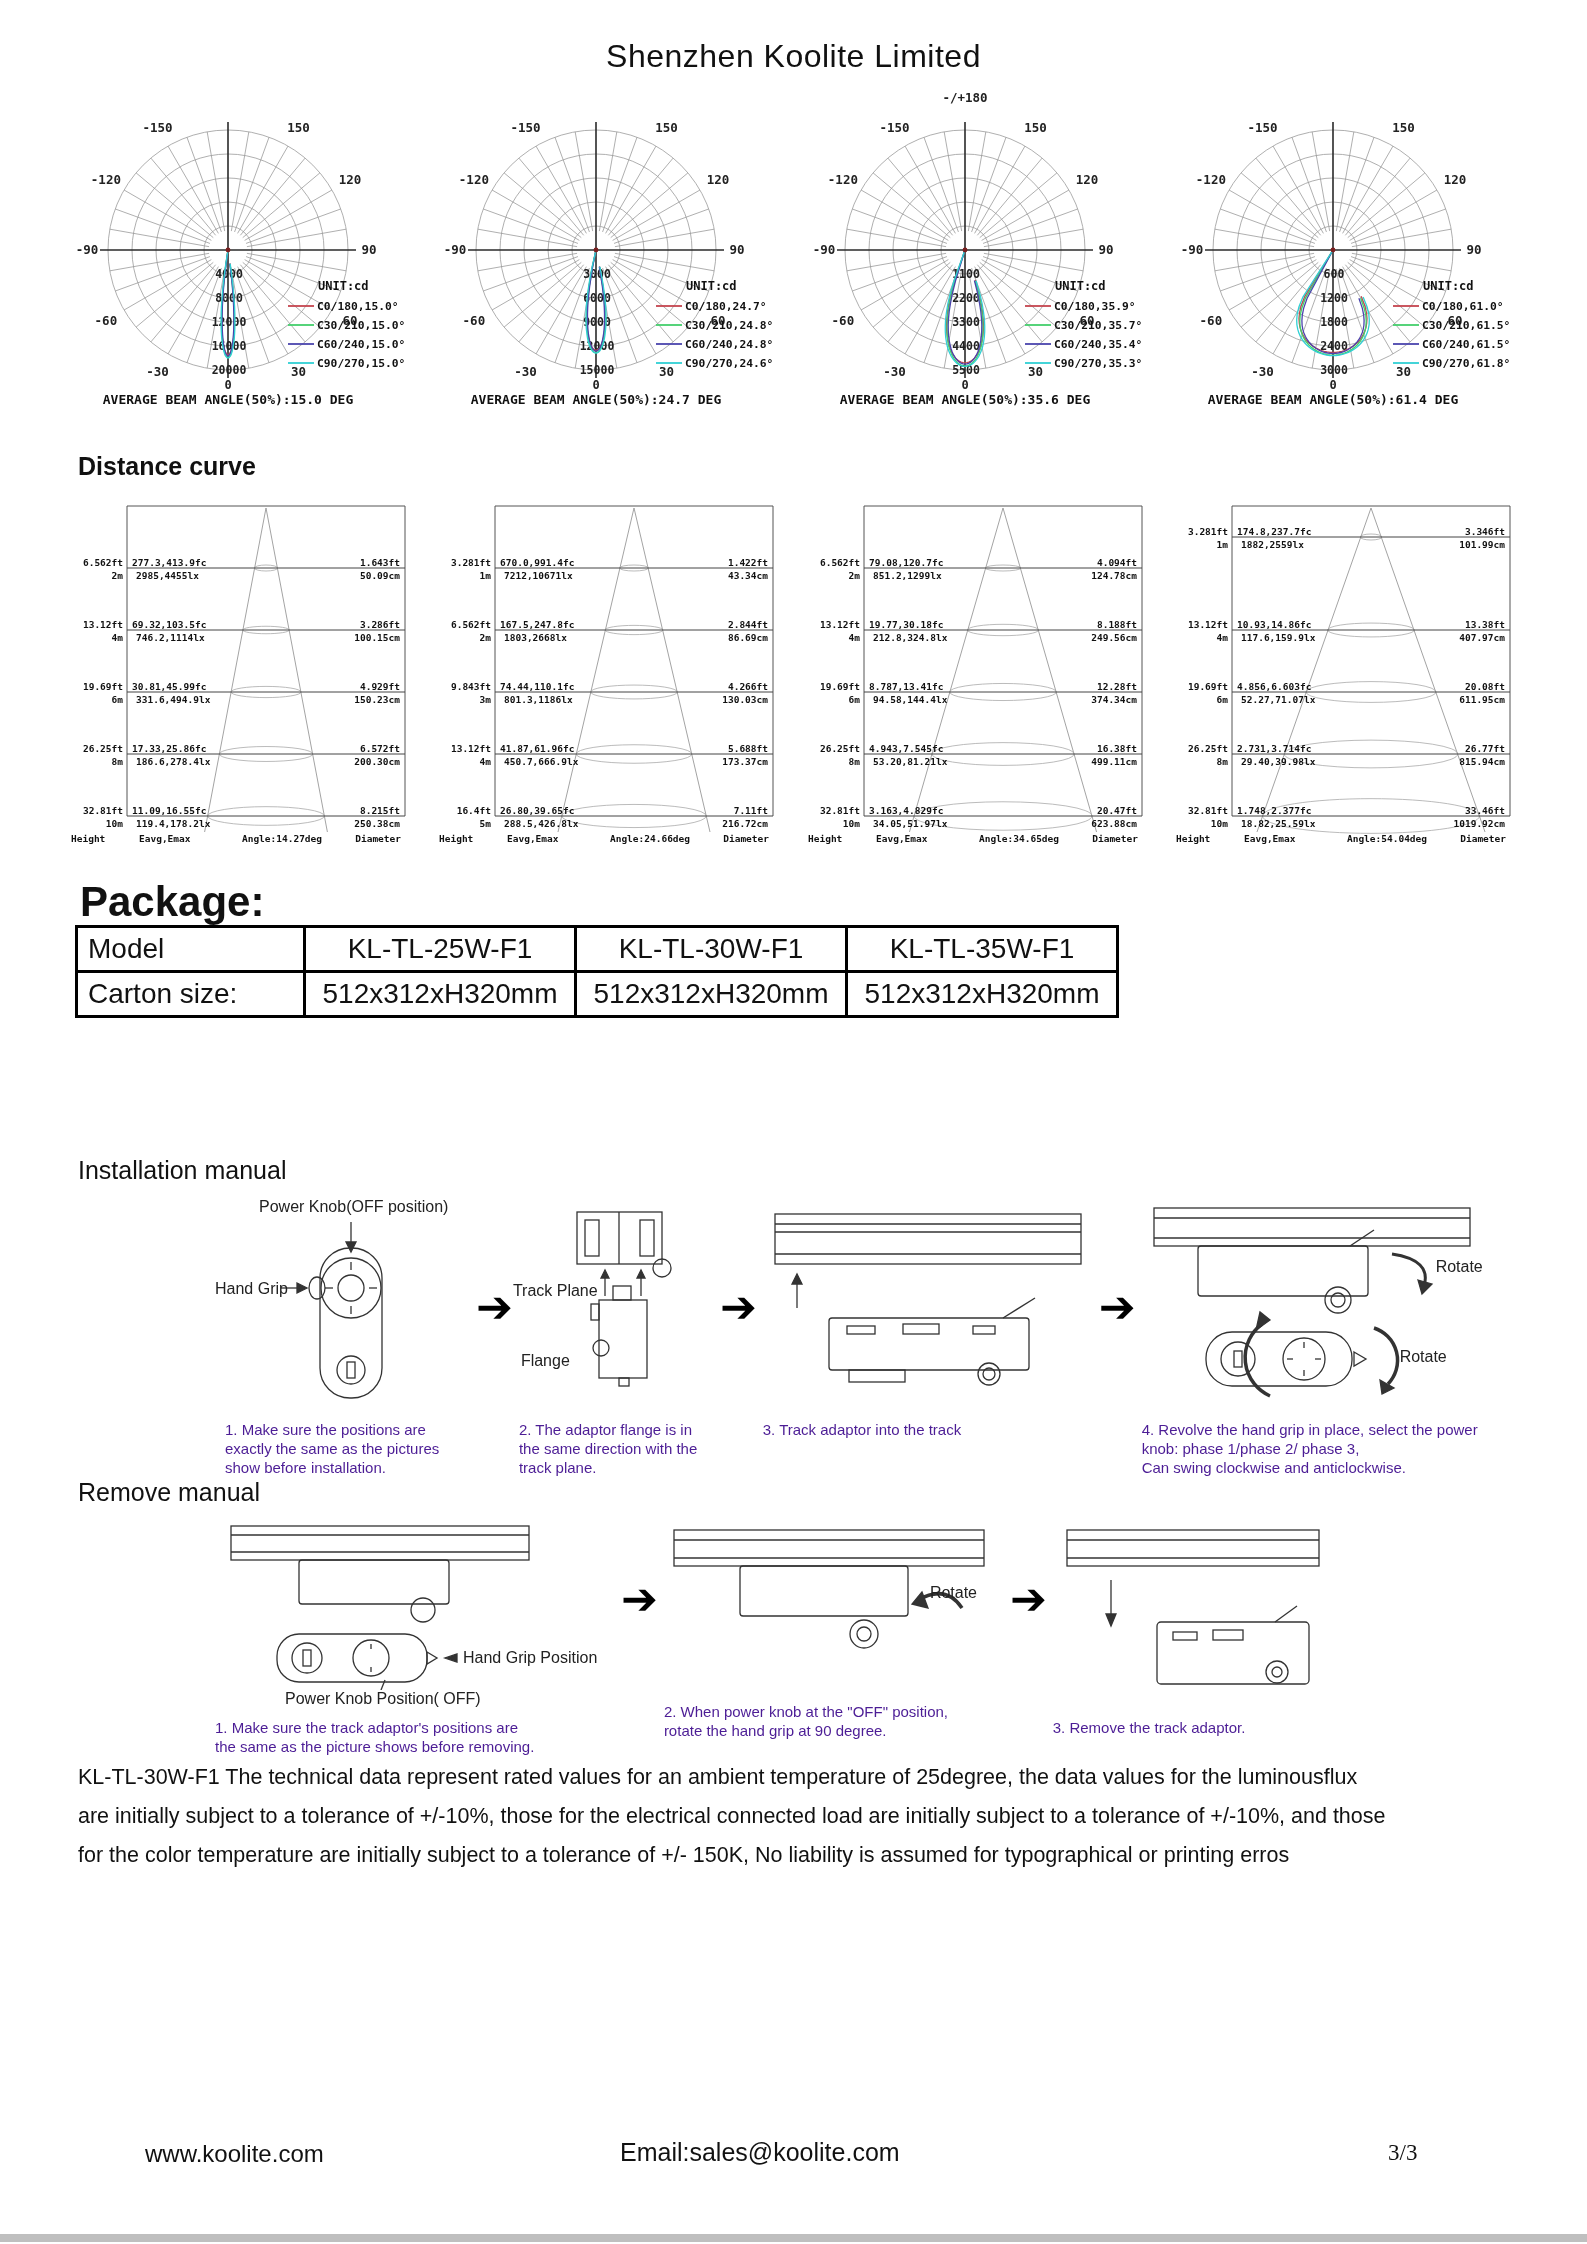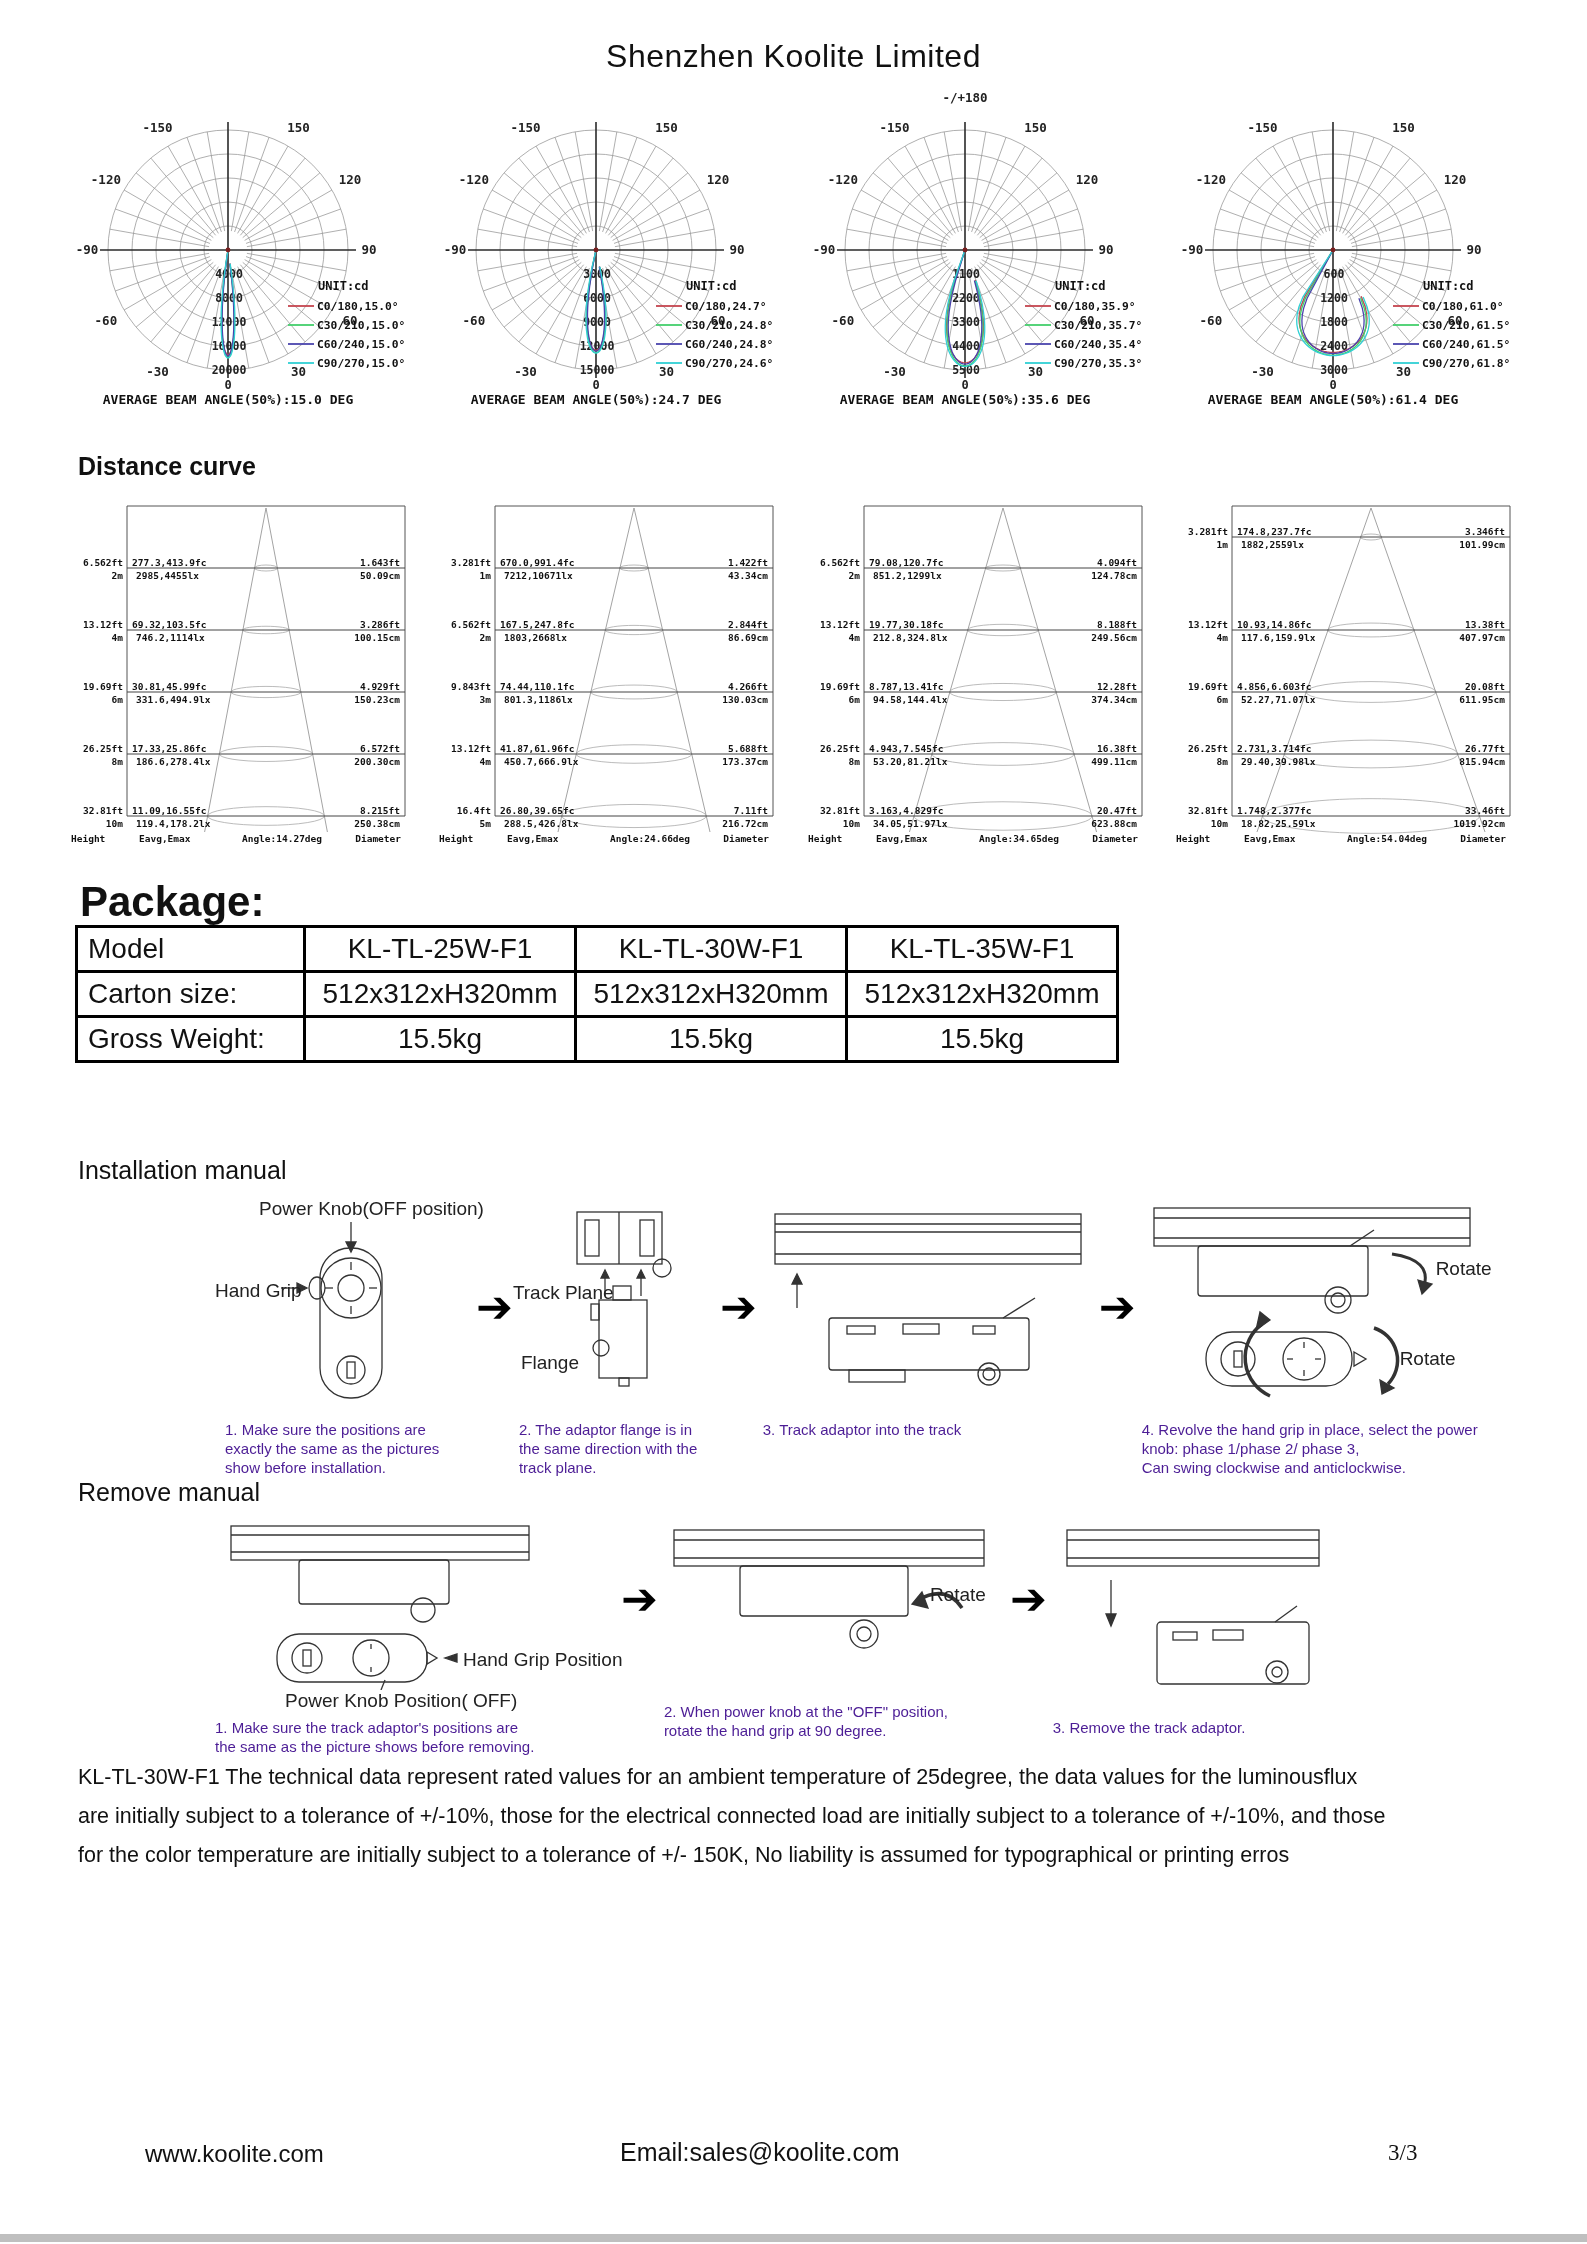--- a/index.html
+++ b/index.html
@@ -16,21 +16,21 @@
   .pkg-table{position:absolute;top:925px;left:75px;border-collapse:collapse;}
   .pkg-table td{border:3px solid #000;height:42px;font-size:28px;padding:0 10px;text-align:center;}
   .pkg-table td.lbl{text-align:left;width:205px;}
   .pkg-table td.val{width:248px;}
   .h-install{position:absolute;top:1156px;left:78px;font-size:25px;font-weight:400;}
   .manual-row{position:absolute;display:flex;align-items:flex-start;}
   .install-row{top:1200px;left:225px;}
   .remove-row{top:1522px;left:215px;}
   .fig{position:relative;flex:0 0 auto;}
   .fig svg{display:block;}
-  .fig-label{position:absolute;font-size:19px;color:#222;white-space:nowrap;}
+  .fig-label{position:absolute;font-size:16px;color:#222;white-space:nowrap;}
   .caption{font-size:15px;line-height:19px;color:#4c1d95;white-space:pre-line;margin-top:8px;}
   .big-arrow{font-size:44px;line-height:44px;color:#000;flex:0 0 auto;padding:0 6px;}
   .arrow-install{margin-top:85px;}
   .arrow-remove{margin-top:55px;}
   .h-remove{position:absolute;top:1478px;left:78px;font-size:25px;font-weight:400;}
   .disclaimer{position:absolute;top:1758px;left:78px;width:1360px;font-size:21.5px;
        line-height:39px;white-space:pre-line;}
   .footer-web{position:absolute;top:2140px;left:145px;font-size:24px;}
   .footer-email{position:absolute;top:2138px;left:620px;font-size:25px;}
   .footer-page{position:absolute;top:2140px;left:1388px;font-size:23px;font-family:"Liberation Serif",serif;}
@@ -552,26 +552,20 @@
     <td class="val">KL-TL-25W-F1</td>
     <td class="val">KL-TL-30W-F1</td>
     <td class="val">KL-TL-35W-F1</td>
   </tr>
   <tr>
     <td class="lbl">Carton size:</td>
     <td class="val">512x312xH320mm</td>
     <td class="val">512x312xH320mm</td>
     <td class="val">512x312xH320mm</td>
   </tr>
-  <tr>
-    <td class="lbl">Gross Weight:</td>
-    <td class="val">15.5kg</td>
-    <td class="val">15.5kg</td>
-    <td class="val">15.5kg</td>
-  </tr>
 </tbody>
   </table>
 
 <div class="h-install">Installation manual</div>
 
 <div class="manual-row install-row">
 
   <div class="fig" style="width:245px">
     <div class="fig-label" style="top:-2px;left:34px">Power Knob(OFF position)</div>
     <div class="fig-label" style="top:80px;left:-10px">Hand Grip</div>

